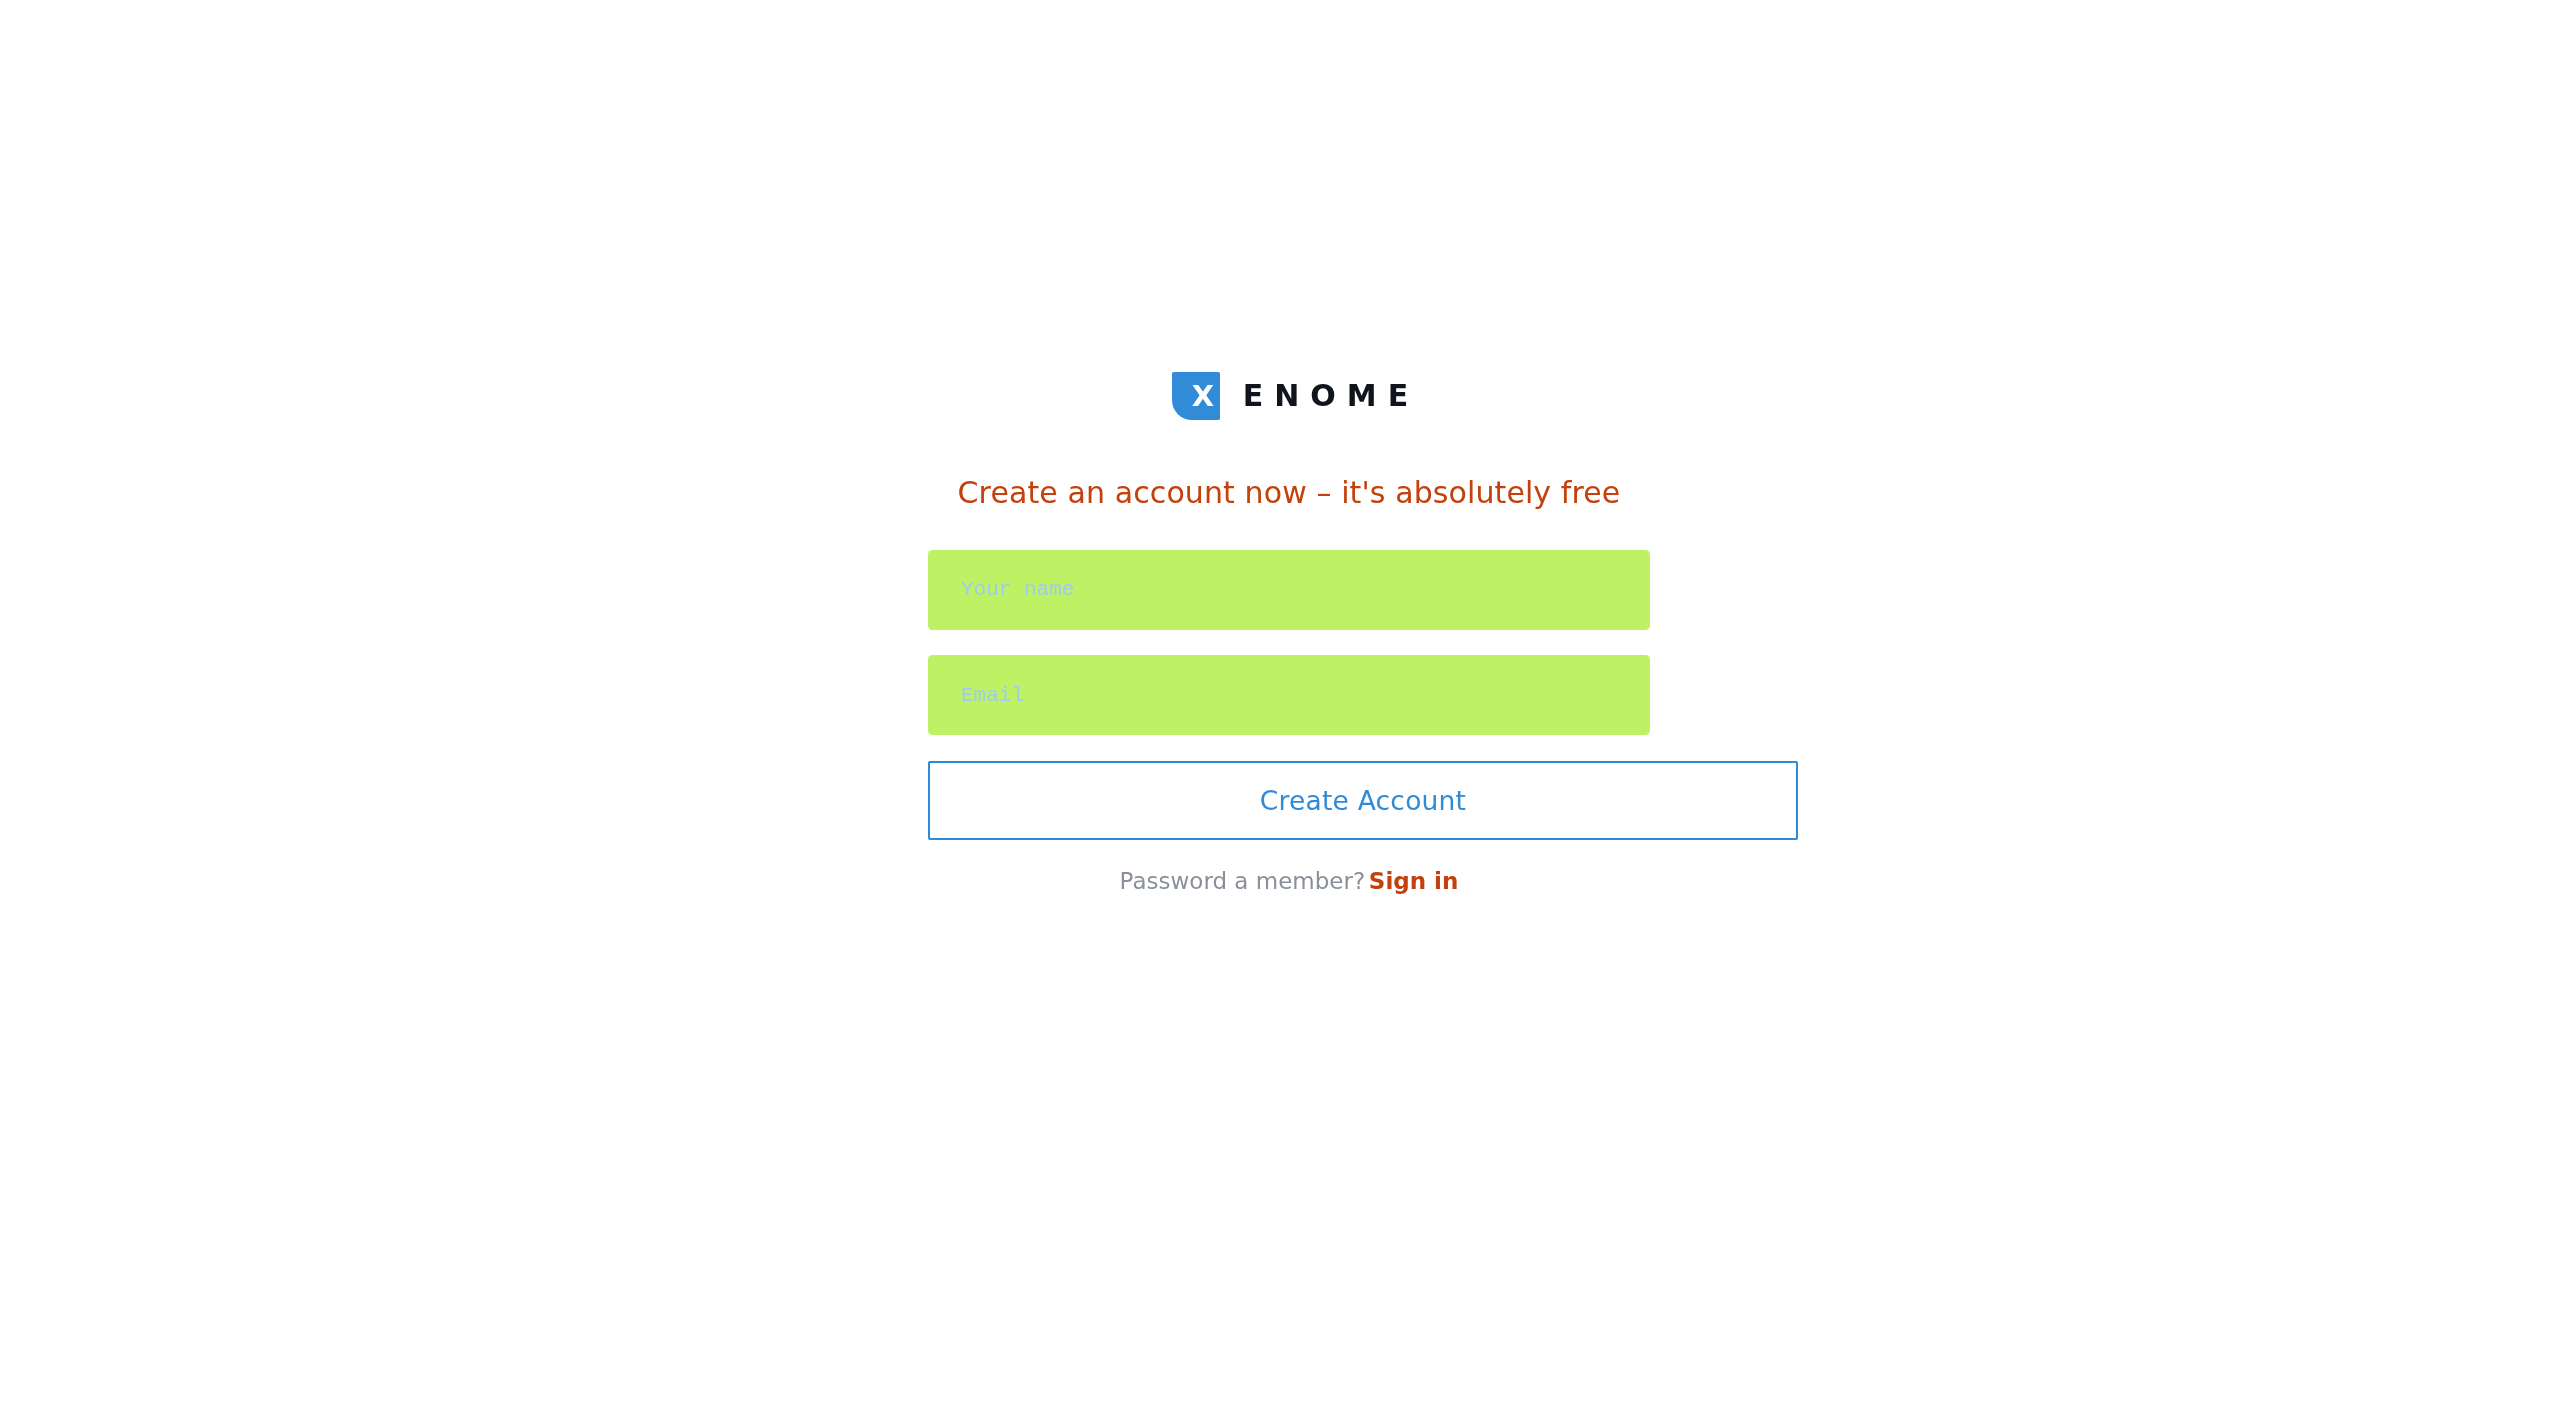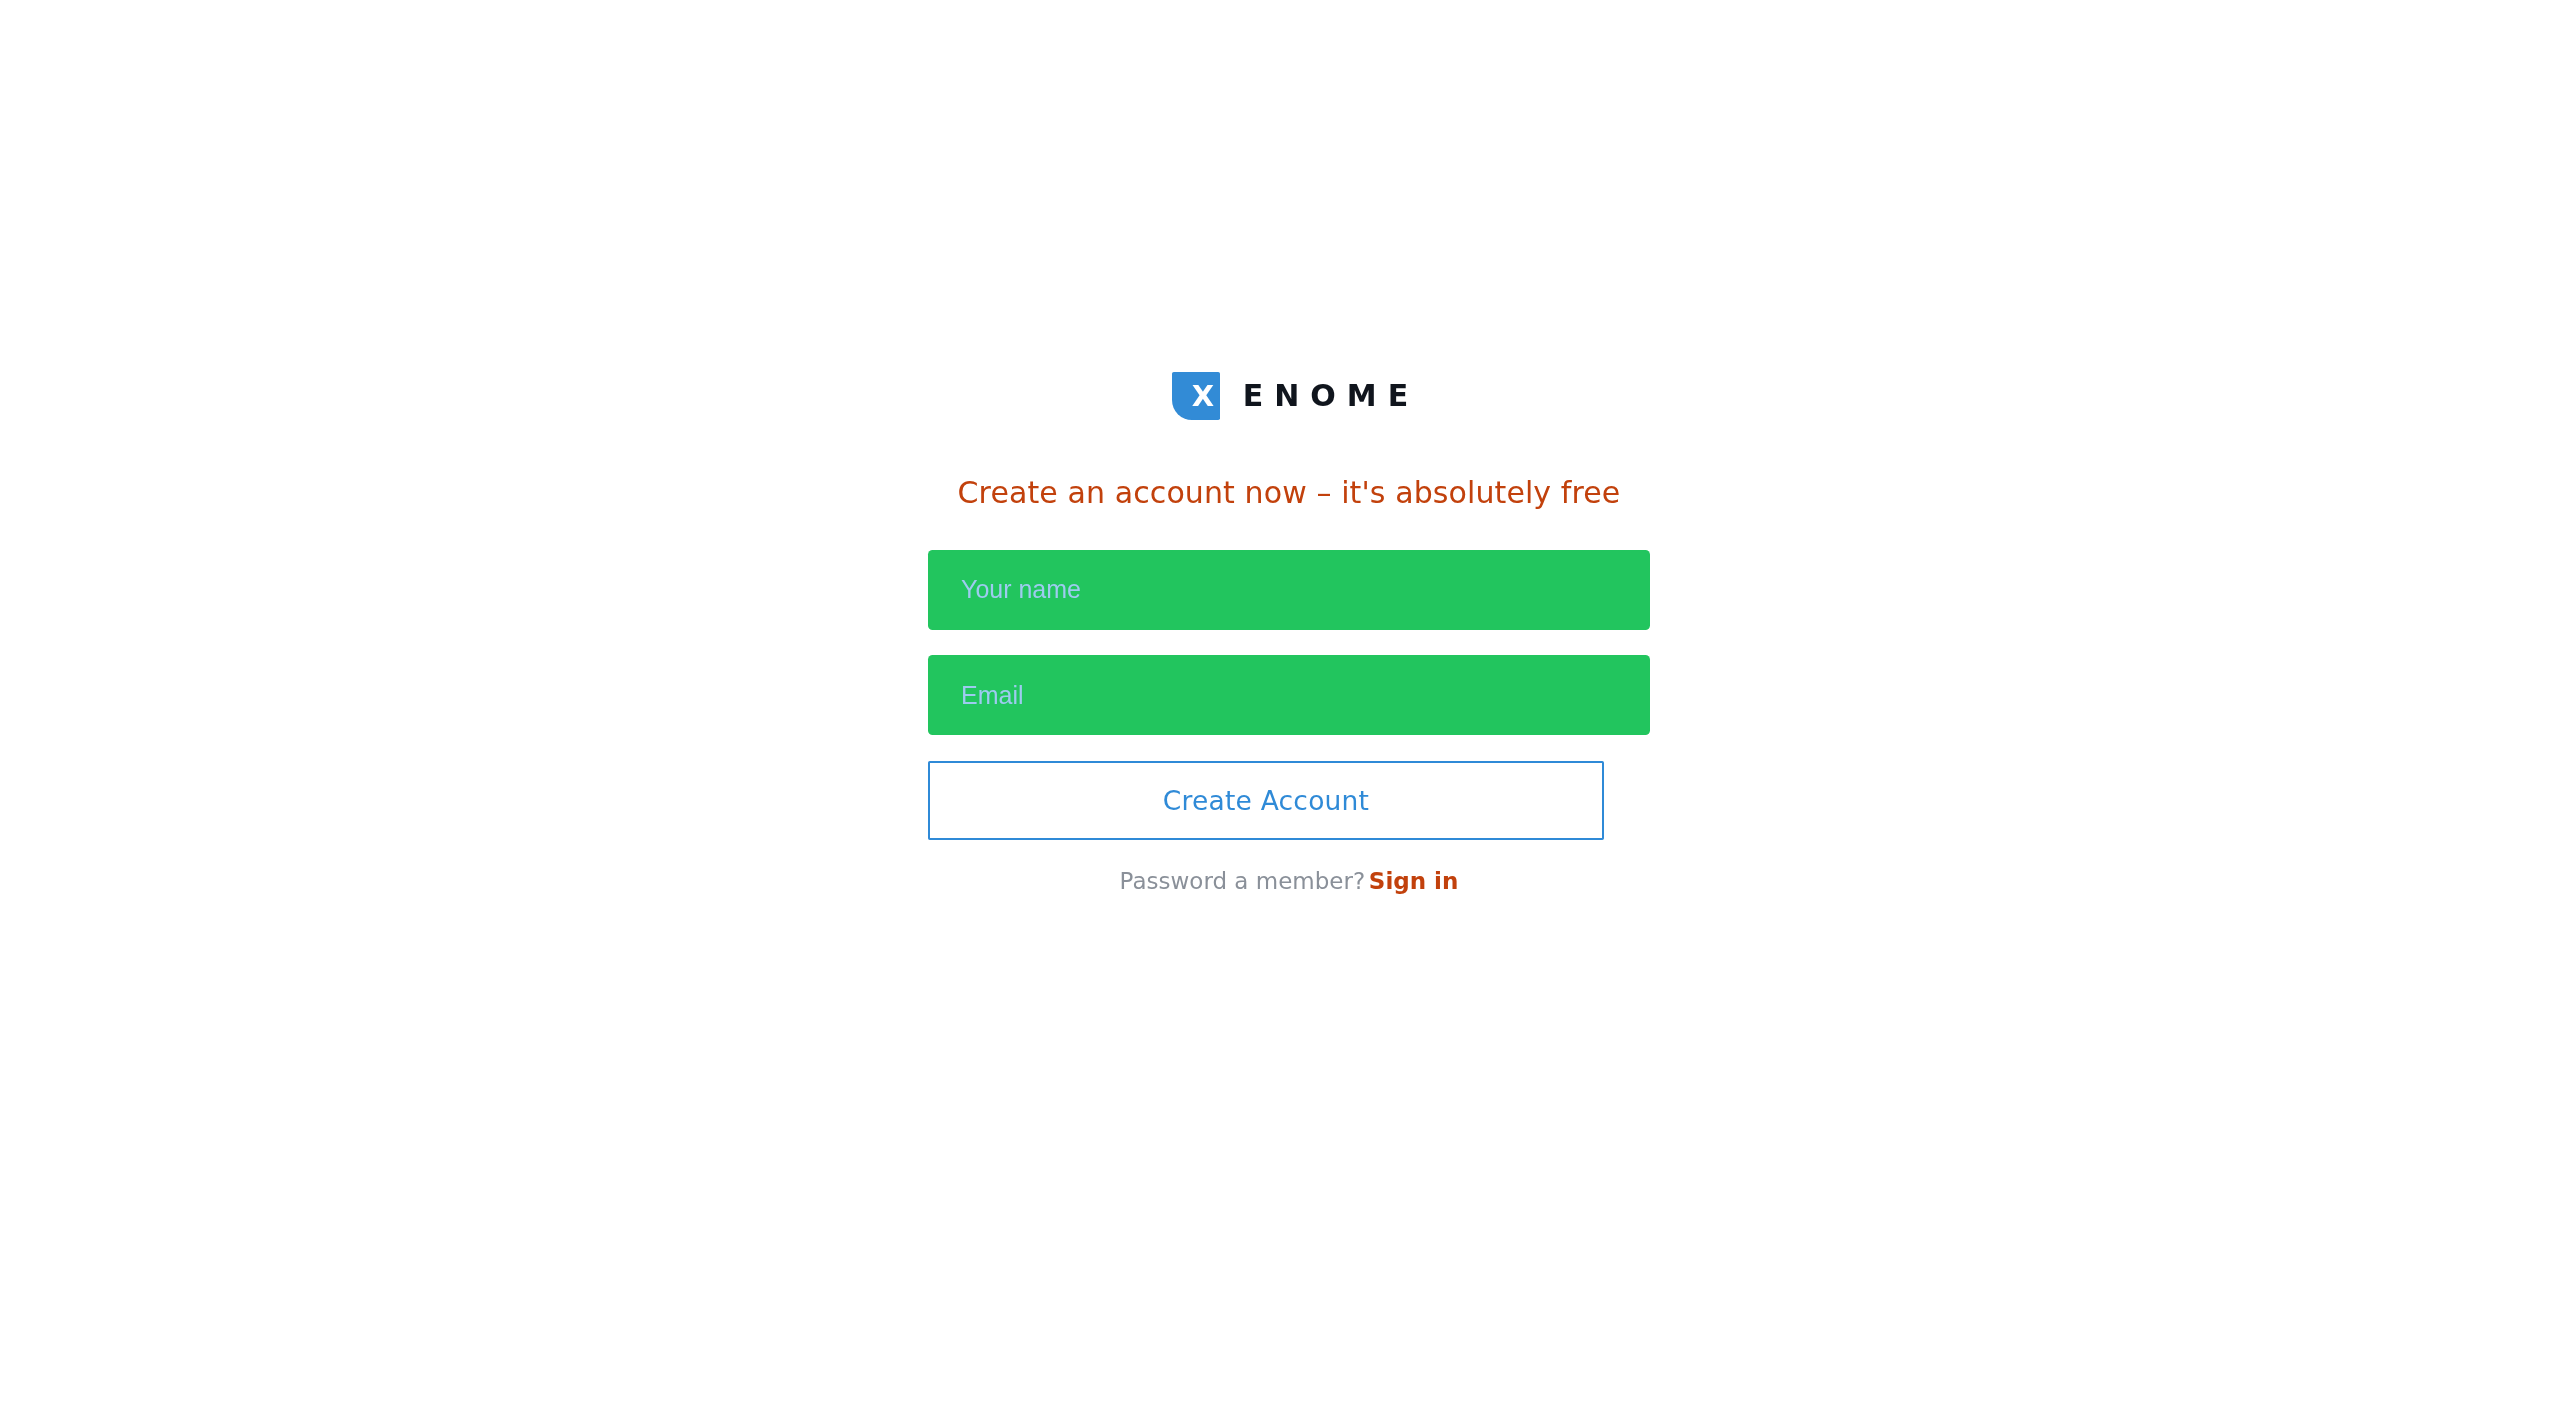--- a/index.html
+++ b/index.html
@@ -77,39 +77,39 @@
     color: #c2410c;
     margin: 9px 0 38px 0;
     line-height: 1.25;
     letter-spacing: 0.1px;
   }
 
   
   .field {
     width: 722px;
     height: 80px;
-    background: #22c55e;
+    background: #bef264;
     border: none;
     border-radius: 4.6px;
     outline: none;
     color: #1d2430;
-    font-size: 25px;
-    font-family: Liberation Sans, sans-serif;
+    font-size: 21px;
+    font-family: Liberation Mono, monospace;
     padding: 0 33px;
     display: block;
     margin-bottom: 25.6px;
   }
   .field::placeholder {
     color: #9ecbef;
     opacity: 1;
   }
 
   
   .submit-btn {
-    width: 676px;
+    width: 870px;
     height: 79px;
     background: #ffffff;
     border: 2.7px solid #2f8ad7;
     border-radius: 1.8px;
     color: #2f8ad7;
     font-size: 26.5px;
     font-family: "DejaVu Sans", "Liberation Sans", sans-serif;
     font-weight: 400;
     cursor: pointer;
     display: block;

